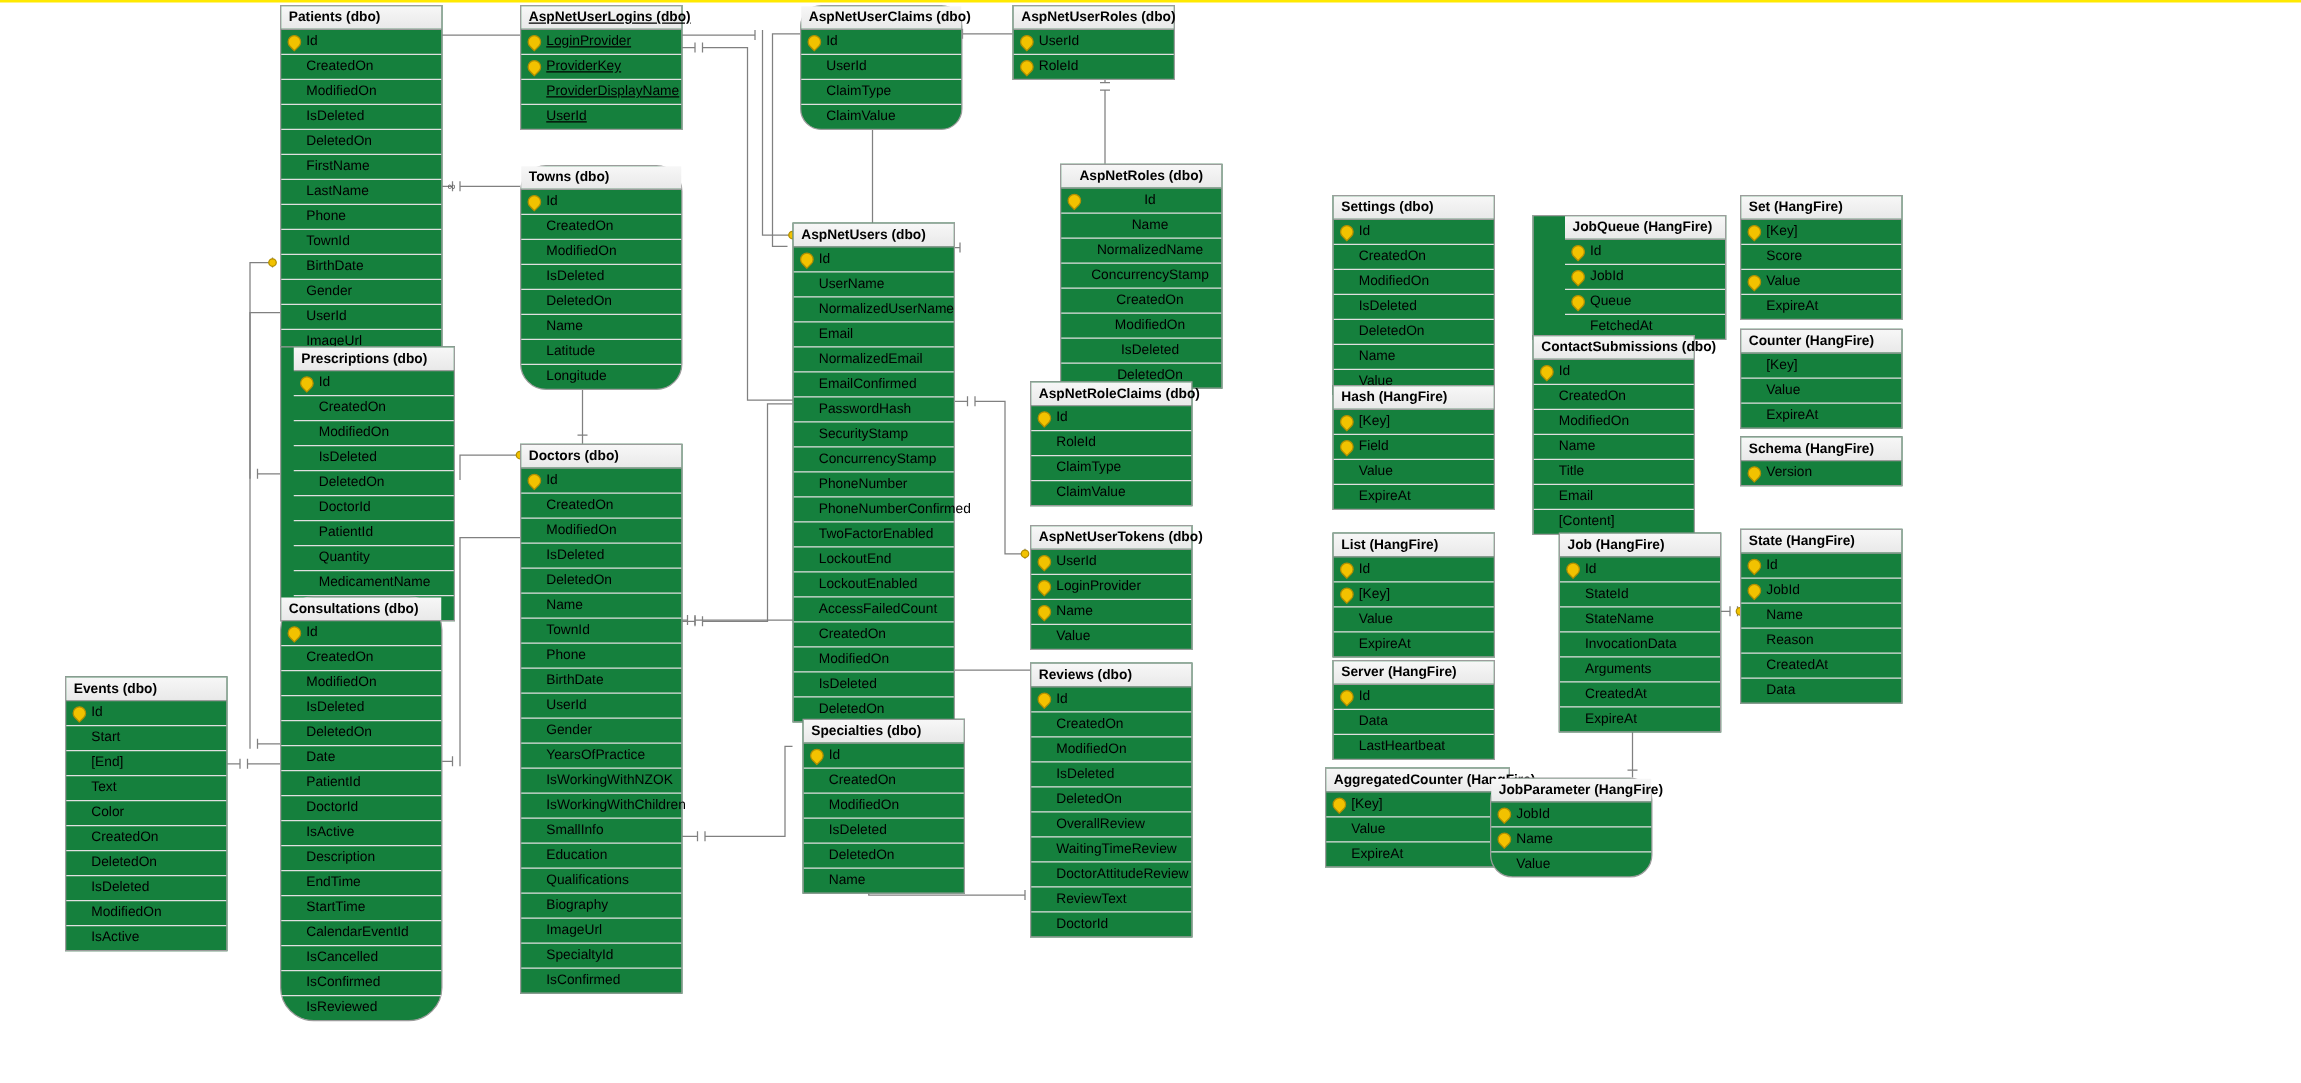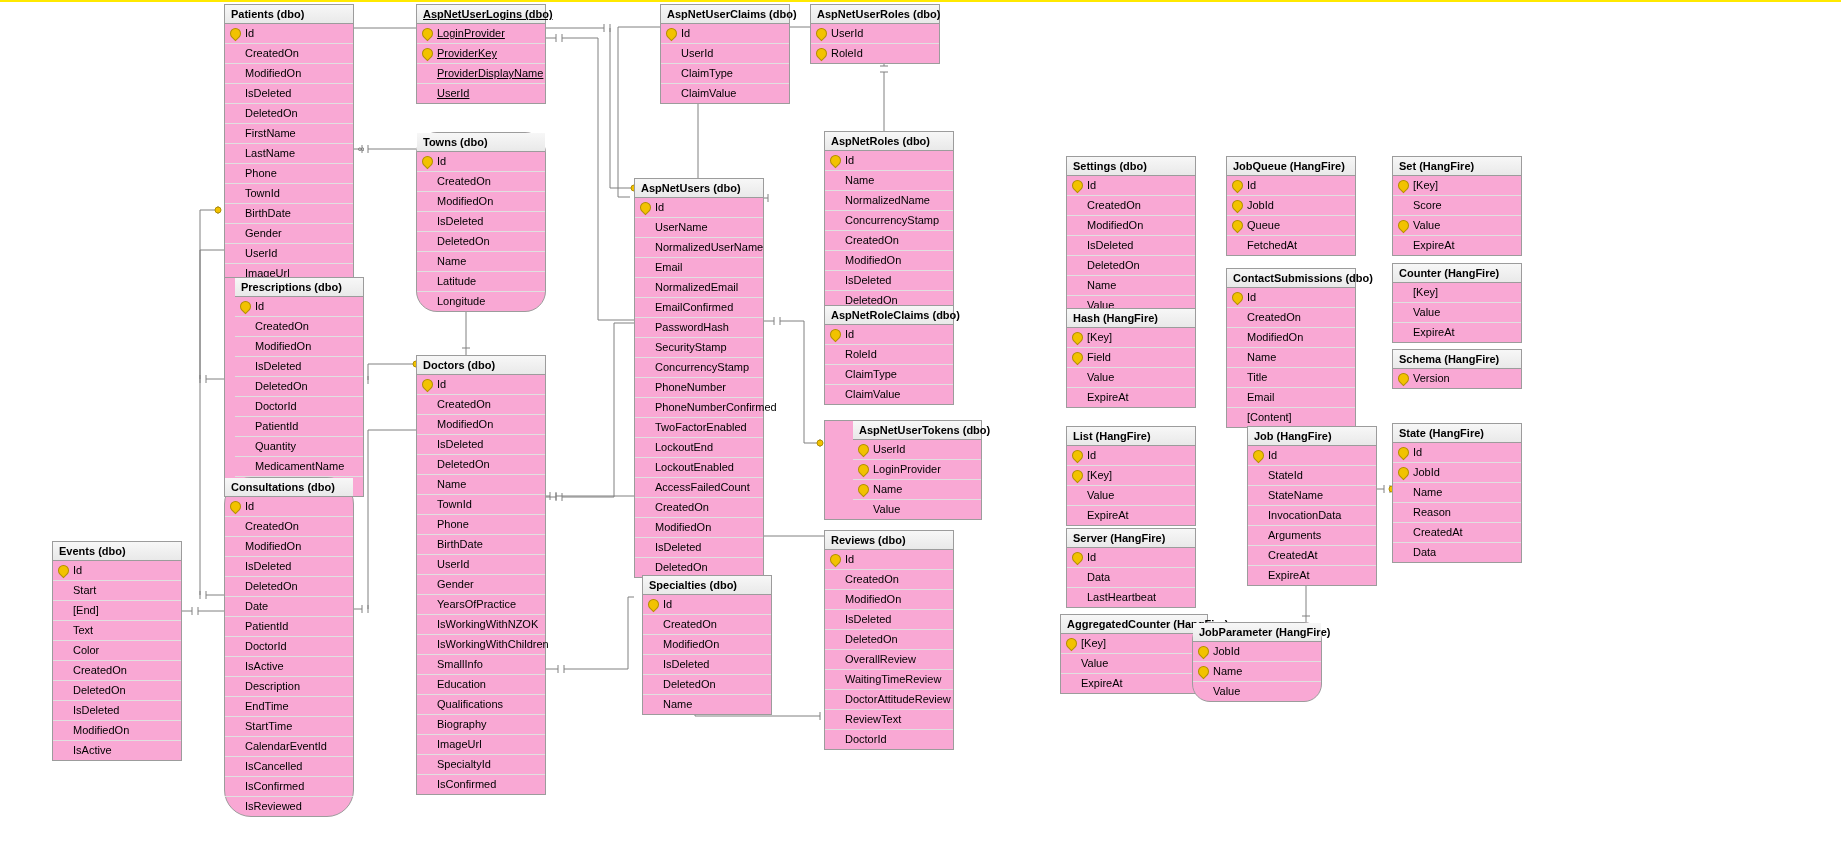--- a/index.html
+++ b/index.html
@@ -1,18 +1,18 @@
 <!DOCTYPE html>
 <html><head>
 <meta charset="utf-8">
 <style>
   html,body{margin:0;padding:0;font-family:"Segoe UI",Tahoma,sans-serif;font-size:11px;color:#000;background:#fff;}
   .canvas{position:relative;width:1841px;height:866px;}
   .yellow-bar{position:absolute;left:0;top:0;width:1841px;height:2px;background:#ffe900;}
-  .tbl{position:absolute;border:1px solid #9c9c9c;background:#f9a8d4;box-shadow:0 0 0 0;}
+  .tbl{position:absolute;border:1px solid #9c9c9c;background:#15803d;box-shadow:0 0 0 0;}
   .tbl-header{background:linear-gradient(#f7f7f7,#e9e9e9);border-bottom:1px solid #9c9c9c;padding:3px 6px;font-weight:bold;white-space:nowrap;}
   .tbl-row{border-top:1px solid #e0e0e0;padding:2px 6px 2px 20px;white-space:nowrap;position:relative;height:15px;line-height:15px;}
   .tbl-row:first-of-type{border-top:none;}
   .tbl-row.key::before{content:"";position:absolute;left:5px;top:4px;width:9px;height:9px;background:#f2c200;border-radius:50% 50% 50% 0;transform:rotate(-45deg);border:1px solid #b38f00;}
   .tbl-rows{}
   svg.links{position:absolute;left:0;top:0;width:1841px;height:866px;pointer-events:none;}
 </style>
 </head>
 <body>
 
@@ -79,21 +79,21 @@
     </div>
     <div class="tbl" style="left: 416px; top: 4px; width: 128px; text-decoration: underline;">
       <div class="tbl-header">AspNetUserLogins (dbo)</div>
       <div class="tbl-rows">
         <div class="tbl-row key">LoginProvider</div>
         <div class="tbl-row key">ProviderKey</div>
         <div class="tbl-row">ProviderDisplayName</div>
         <div class="tbl-row">UserId</div>
       </div>
     </div>
-    <div class="tbl" style="left: 660px; top: 4px; width: 128px;">
+    <div class="tbl" style="left: 640px; top: 4px; width: 128px; border-radius: 17px;">
       <div class="tbl-header">AspNetUserClaims (dbo)</div>
       <div class="tbl-rows">
         <div class="tbl-row key">Id</div>
         <div class="tbl-row">UserId</div>
         <div class="tbl-row">ClaimType</div>
         <div class="tbl-row">ClaimValue</div>
       </div>
     </div>
     <div class="tbl" style="left: 810px; top: 4px; width: 128px;">
       <div class="tbl-header">AspNetUserRoles (dbo)</div>
@@ -108,21 +108,21 @@
         <div class="tbl-row key">Id</div>
         <div class="tbl-row">CreatedOn</div>
         <div class="tbl-row">ModifiedOn</div>
         <div class="tbl-row">IsDeleted</div>
         <div class="tbl-row">DeletedOn</div>
         <div class="tbl-row">Name</div>
         <div class="tbl-row">Latitude</div>
         <div class="tbl-row">Longitude</div>
       </div>
     </div>
-    <div class="tbl" style="left: 824px; top: 131px; width: 128px;">
+    <div class="tbl" style="left: 848px; top: 131px; width: 128px; text-align: center;">
       <div class="tbl-header">AspNetRoles (dbo)</div>
       <div class="tbl-rows">
         <div class="tbl-row key">Id</div>
         <div class="tbl-row">Name</div>
         <div class="tbl-row">NormalizedName</div>
         <div class="tbl-row">ConcurrencyStamp</div>
         <div class="tbl-row">CreatedOn</div>
         <div class="tbl-row">ModifiedOn</div>
         <div class="tbl-row">IsDeleted</div>
         <div class="tbl-row">DeletedOn</div>
@@ -195,21 +195,21 @@
         <div class="tbl-row">IsWorkingWithChildren</div>
         <div class="tbl-row">SmallInfo</div>
         <div class="tbl-row">Education</div>
         <div class="tbl-row">Qualifications</div>
         <div class="tbl-row">Biography</div>
         <div class="tbl-row">ImageUrl</div>
         <div class="tbl-row">SpecialtyId</div>
         <div class="tbl-row">IsConfirmed</div>
       </div>
     </div>
-    <div class="tbl" style="left: 824px; top: 420px; width: 128px; padding-left: 28px;">
+    <div class="tbl" style="left: 824px; top: 420px; width: 128px;">
       <div class="tbl-header">AspNetUserTokens (dbo)</div>
       <div class="tbl-rows">
         <div class="tbl-row key">UserId</div>
         <div class="tbl-row key">LoginProvider</div>
         <div class="tbl-row key">Name</div>
         <div class="tbl-row">Value</div>
       </div>
     </div>
     <div class="tbl" style="left: 224px; top: 477px; width: 128px; border-radius: 27px;">
       <div class="tbl-header">Consultations (dbo)</div>
@@ -312,21 +312,21 @@
       </div>
     </div>
     <div class="tbl" style="left: 1060px; top: 614px; width: 146px;">
       <div class="tbl-header">AggregatedCounter (HangFire)</div>
       <div class="tbl-rows">
         <div class="tbl-row key">[Key]</div>
         <div class="tbl-row">Value</div>
         <div class="tbl-row">ExpireAt</div>
       </div>
     </div>
-    <div class="tbl" style="left: 1226px; top: 156px; width: 128px;">
+    <div class="tbl" style="left: 1226px; top: 172px; width: 128px; padding-left: 25px;">
       <div class="tbl-header">JobQueue (HangFire)</div>
       <div class="tbl-rows">
         <div class="tbl-row key">Id</div>
         <div class="tbl-row key">JobId</div>
         <div class="tbl-row key">Queue</div>
         <div class="tbl-row">FetchedAt</div>
       </div>
     </div>
     <div class="tbl" style="left: 1226px; top: 268px; width: 128px;">
       <div class="tbl-header">ContactSubmissions (dbo)</div>

